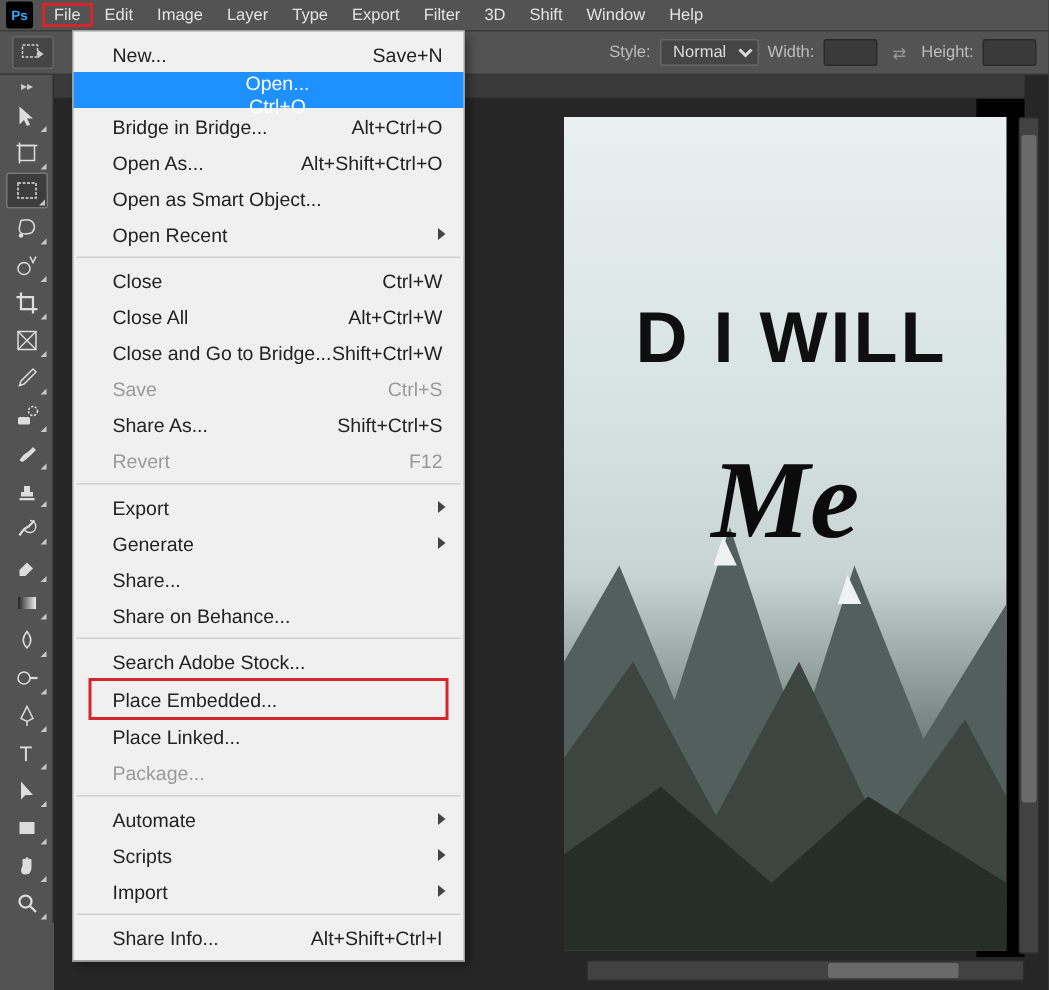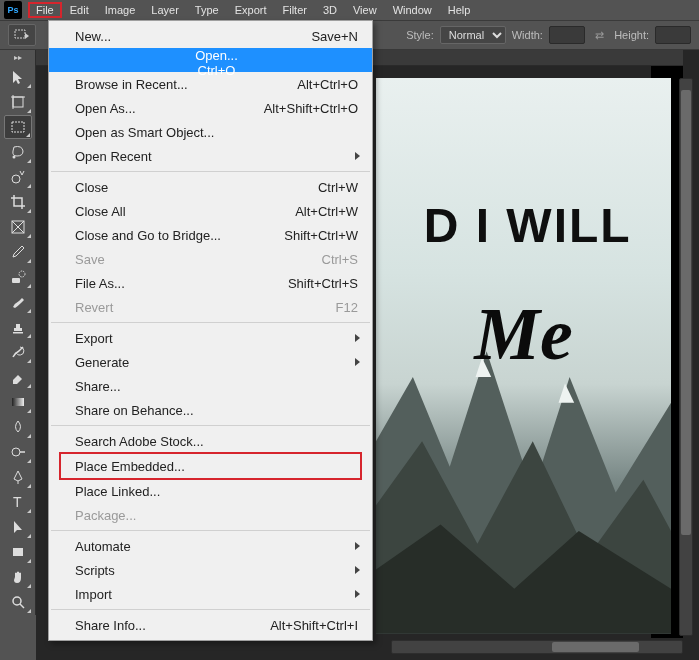--- a/index.html
+++ b/index.html
@@ -35,21 +35,21 @@
 .mountains { position:absolute; bottom:0; left:0; right:0; height: 60%; }
 .mountains svg { width: 100%; height: 100%; display:block; }
 .hscroll { position:absolute; left: 355px; right: 16px; bottom: 6px; height: 14px; background:#424242; border:1px solid #2d2d2d; border-radius: 2px; }
 .hscroll .thumb { position:absolute; left:55%; width:30%; top:1px; bottom:1px; background:#6a6a6a; border-radius:2px;}
 .vscroll { position:absolute; top: 28px; right: 6px; width: 14px; bottom: 24px; background:#424242; border:1px solid #2d2d2d; border-radius:2px;}
 .vscroll .thumb { position:absolute; top:2%; height:80%; left:1px; right:1px; background:#6a6a6a; border-radius:2px;}
 .ruler-h { position:absolute; top:0; left:0; right:16px; height:16px; background:#3a3a3a; border-bottom:1px solid #2a2a2a;}
 .black-strip { position:absolute; right:16px; top:16px; bottom:22px; width:32px; background:#000;}
 
 
-.dropdown { position: absolute; left: 48px; top: 20px; width: 325px; background: #f0f0f0; border: 1px solid #a0a0a0; box-shadow: 3px 3px 6px rgba(0,0,0,0.35); font-size: 13px; color: #222; padding: 3px 0; }
+.dropdown { position: absolute; left: 48px; top: 20px; width: 262px; background: #f0f0f0; border: 1px solid #a0a0a0; box-shadow: 3px 3px 6px rgba(0,0,0,0.35); font-size: 13px; color: #222; padding: 3px 0; }
 .dd-row { display: flex; align-items: center; height: 24px; padding: 0 14px 0 26px; cursor: default; position: relative; }
 .dd-row.hover { background: #1e90ff; color: #fff; flex-direction: column; }
 .dd-row.disabled { color: #9a9a9a; }
 .dd-label { flex: 1; }
 .dd-short { color: inherit; }
 .dd-arrow { position: absolute; right: 12px; width: 0; height: 0; border-left: 5px solid #444; border-top: 4px solid transparent; border-bottom: 4px solid transparent; }
 .dd-sep { height: 1px; background: #d0d0d0; margin: 3px 2px; }
 .dd-highlight-box { border: 2px solid #d6252d; margin: -1px 10px; }
 .dd-highlight-box .dd-row { padding-left: 14px; }
 
@@ -63,21 +63,21 @@
   <div class="app-icon">Ps</div>
   <div id="menubar-items" style="display:flex">
       <div class="menu-item active">File</div>
       <div class="menu-item">Edit</div>
       <div class="menu-item">Image</div>
       <div class="menu-item">Layer</div>
       <div class="menu-item">Type</div>
       <div class="menu-item">Export</div>
       <div class="menu-item">Filter</div>
       <div class="menu-item">3D</div>
-      <div class="menu-item">View</div>
+      <div class="menu-item">Shift</div>
       <div class="menu-item">Window</div>
       <div class="menu-item">Help</div>
     </div>
 </div>
 
 <div class="optionsbar">
   <div class="tool-preset">
     <svg class="svg" viewBox="0 0 16 12">
         <rect x="1" y="1" width="10" height="8" fill="none" stroke="#cfcfcf" stroke-dasharray="2 1"></rect>
         <path d="M11 10 l4 -3 l-4 -3 z" fill="#cfcfcf"></path>
@@ -276,21 +276,21 @@
 <div class="dropdown" id="dropdown">
     <div class="dd-row">
       <span class="dd-label">New...</span>
       <span class="dd-short">Save+N</span>
     </div>
     <div class="dd-row hover">
       <span class="dd-label">Open...</span>
       <span class="dd-short">Ctrl+O</span>
     </div>
     <div class="dd-row">
-      <span class="dd-label">Browse in Recent...</span>
+      <span class="dd-label">Bridge in Bridge...</span>
       <span class="dd-short">Alt+Ctrl+O</span>
     </div>
     <div class="dd-row">
       <span class="dd-label">Open As...</span>
       <span class="dd-short">Alt+Shift+Ctrl+O</span>
     </div>
     <div class="dd-row">
       <span class="dd-label">Open as Smart Object...</span>
     </div>
     <div class="dd-row">
@@ -308,21 +308,21 @@
     </div>
     <div class="dd-row">
       <span class="dd-label">Close and Go to Bridge...</span>
       <span class="dd-short">Shift+Ctrl+W</span>
     </div>
     <div class="dd-row disabled">
       <span class="dd-label">Save</span>
       <span class="dd-short">Ctrl+S</span>
     </div>
     <div class="dd-row">
-      <span class="dd-label">File As...</span>
+      <span class="dd-label">Share As...</span>
       <span class="dd-short">Shift+Ctrl+S</span>
     </div>
     <div class="dd-row disabled">
       <span class="dd-label">Revert</span>
       <span class="dd-short">F12</span>
     </div>
     <div class="dd-sep"></div>
     <div class="dd-row">
       <span class="dd-label">Export</span>
       <span class="dd-arrow"></span>

